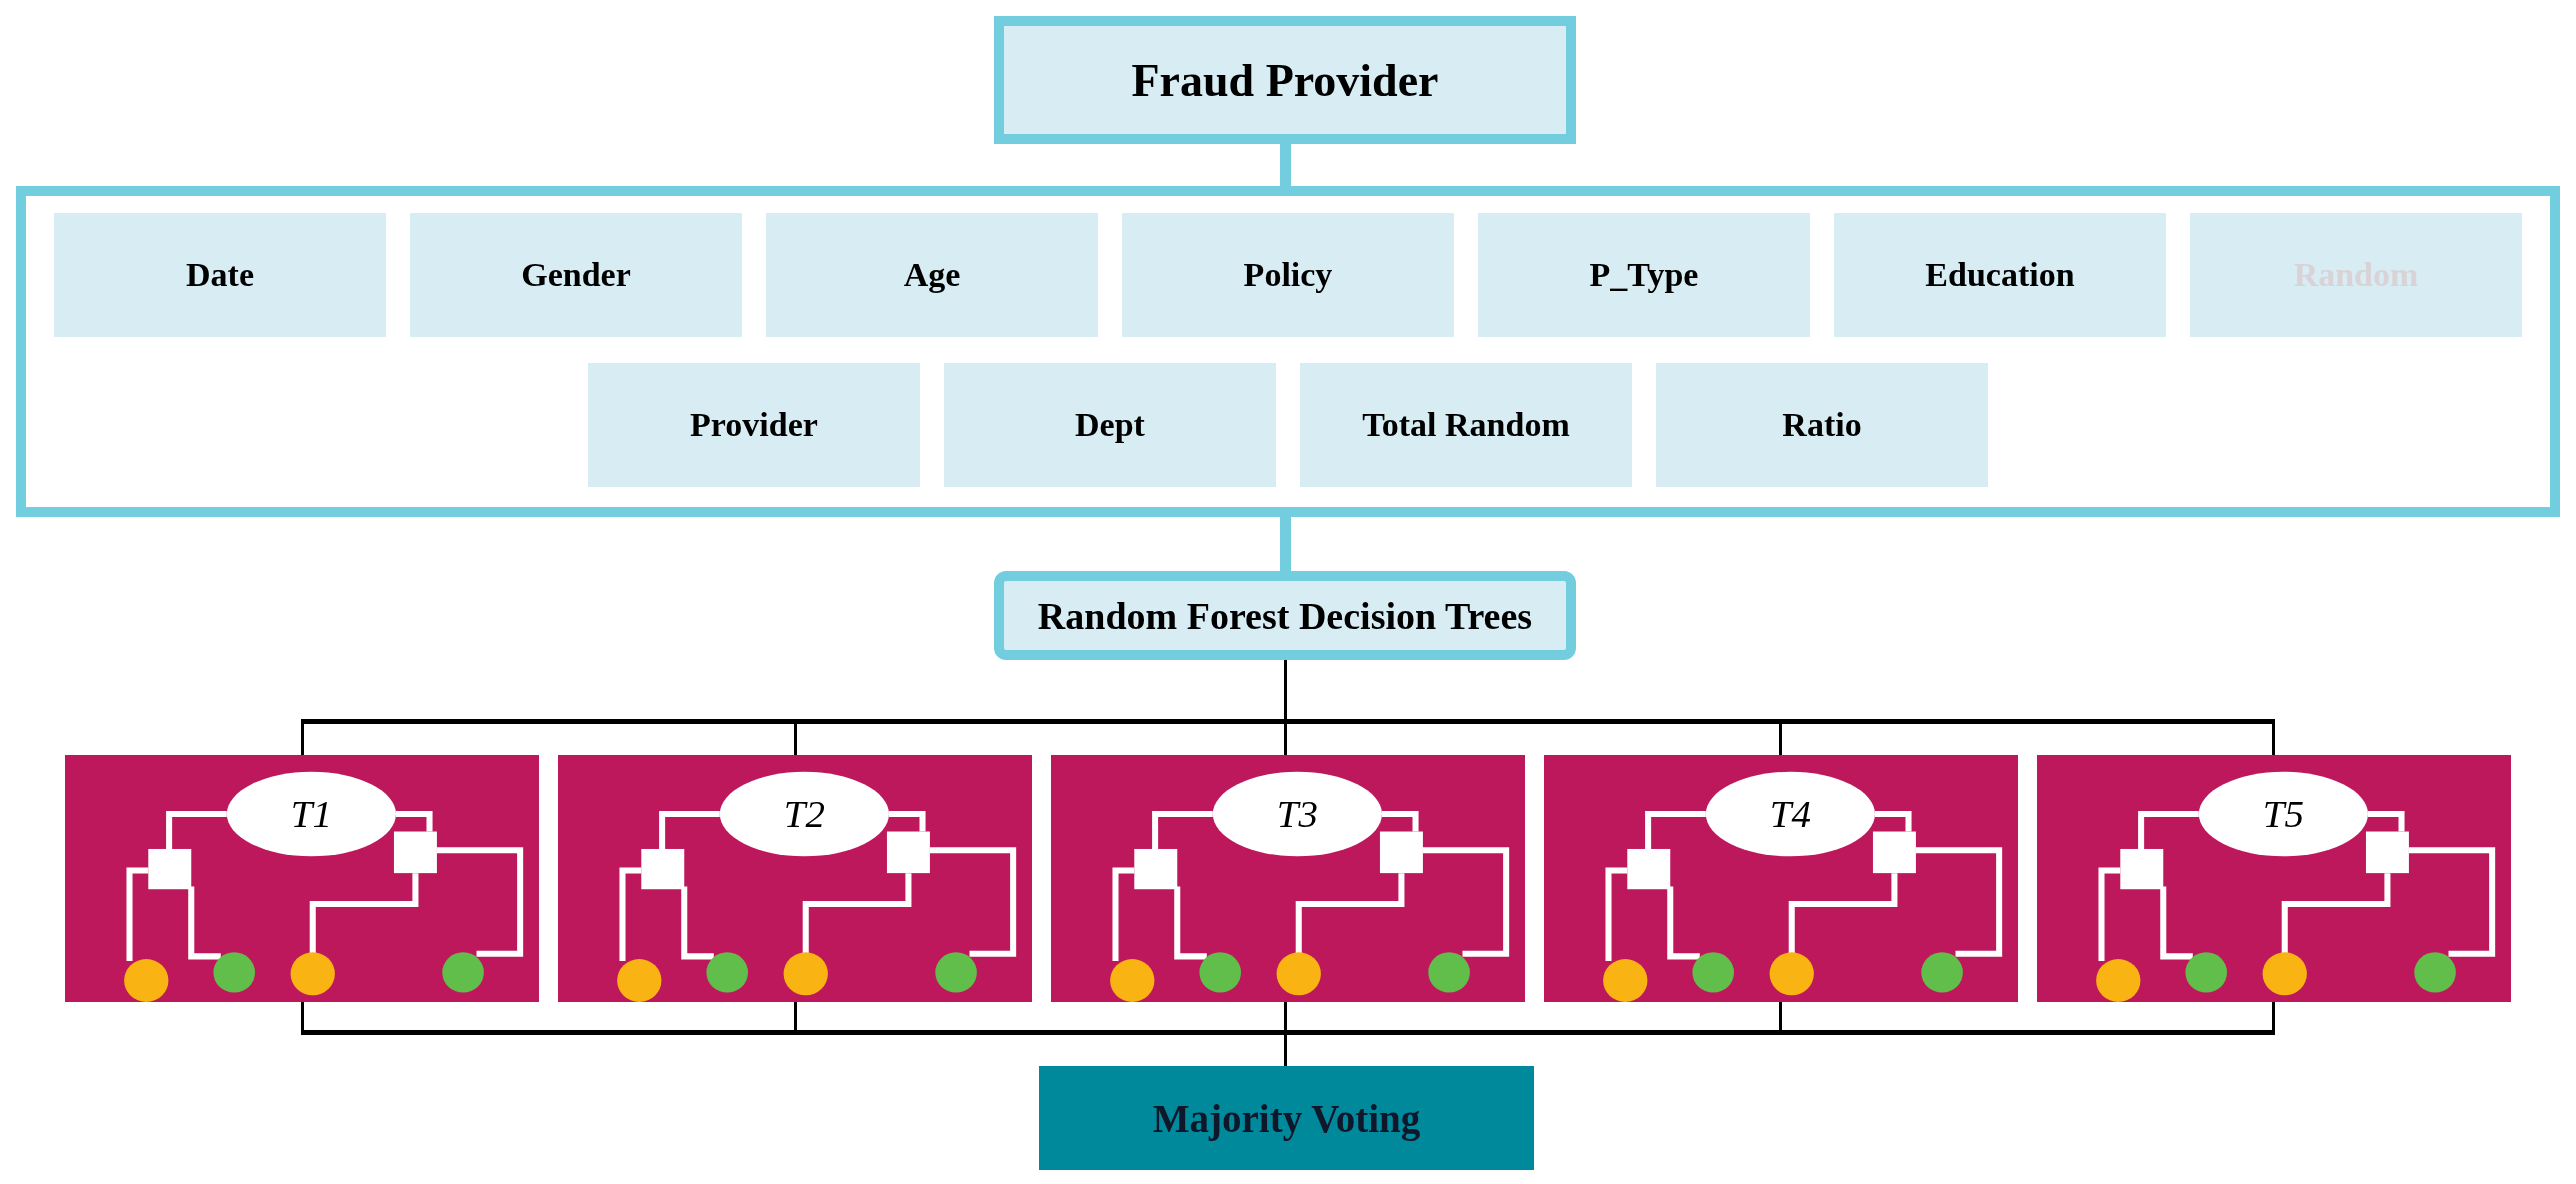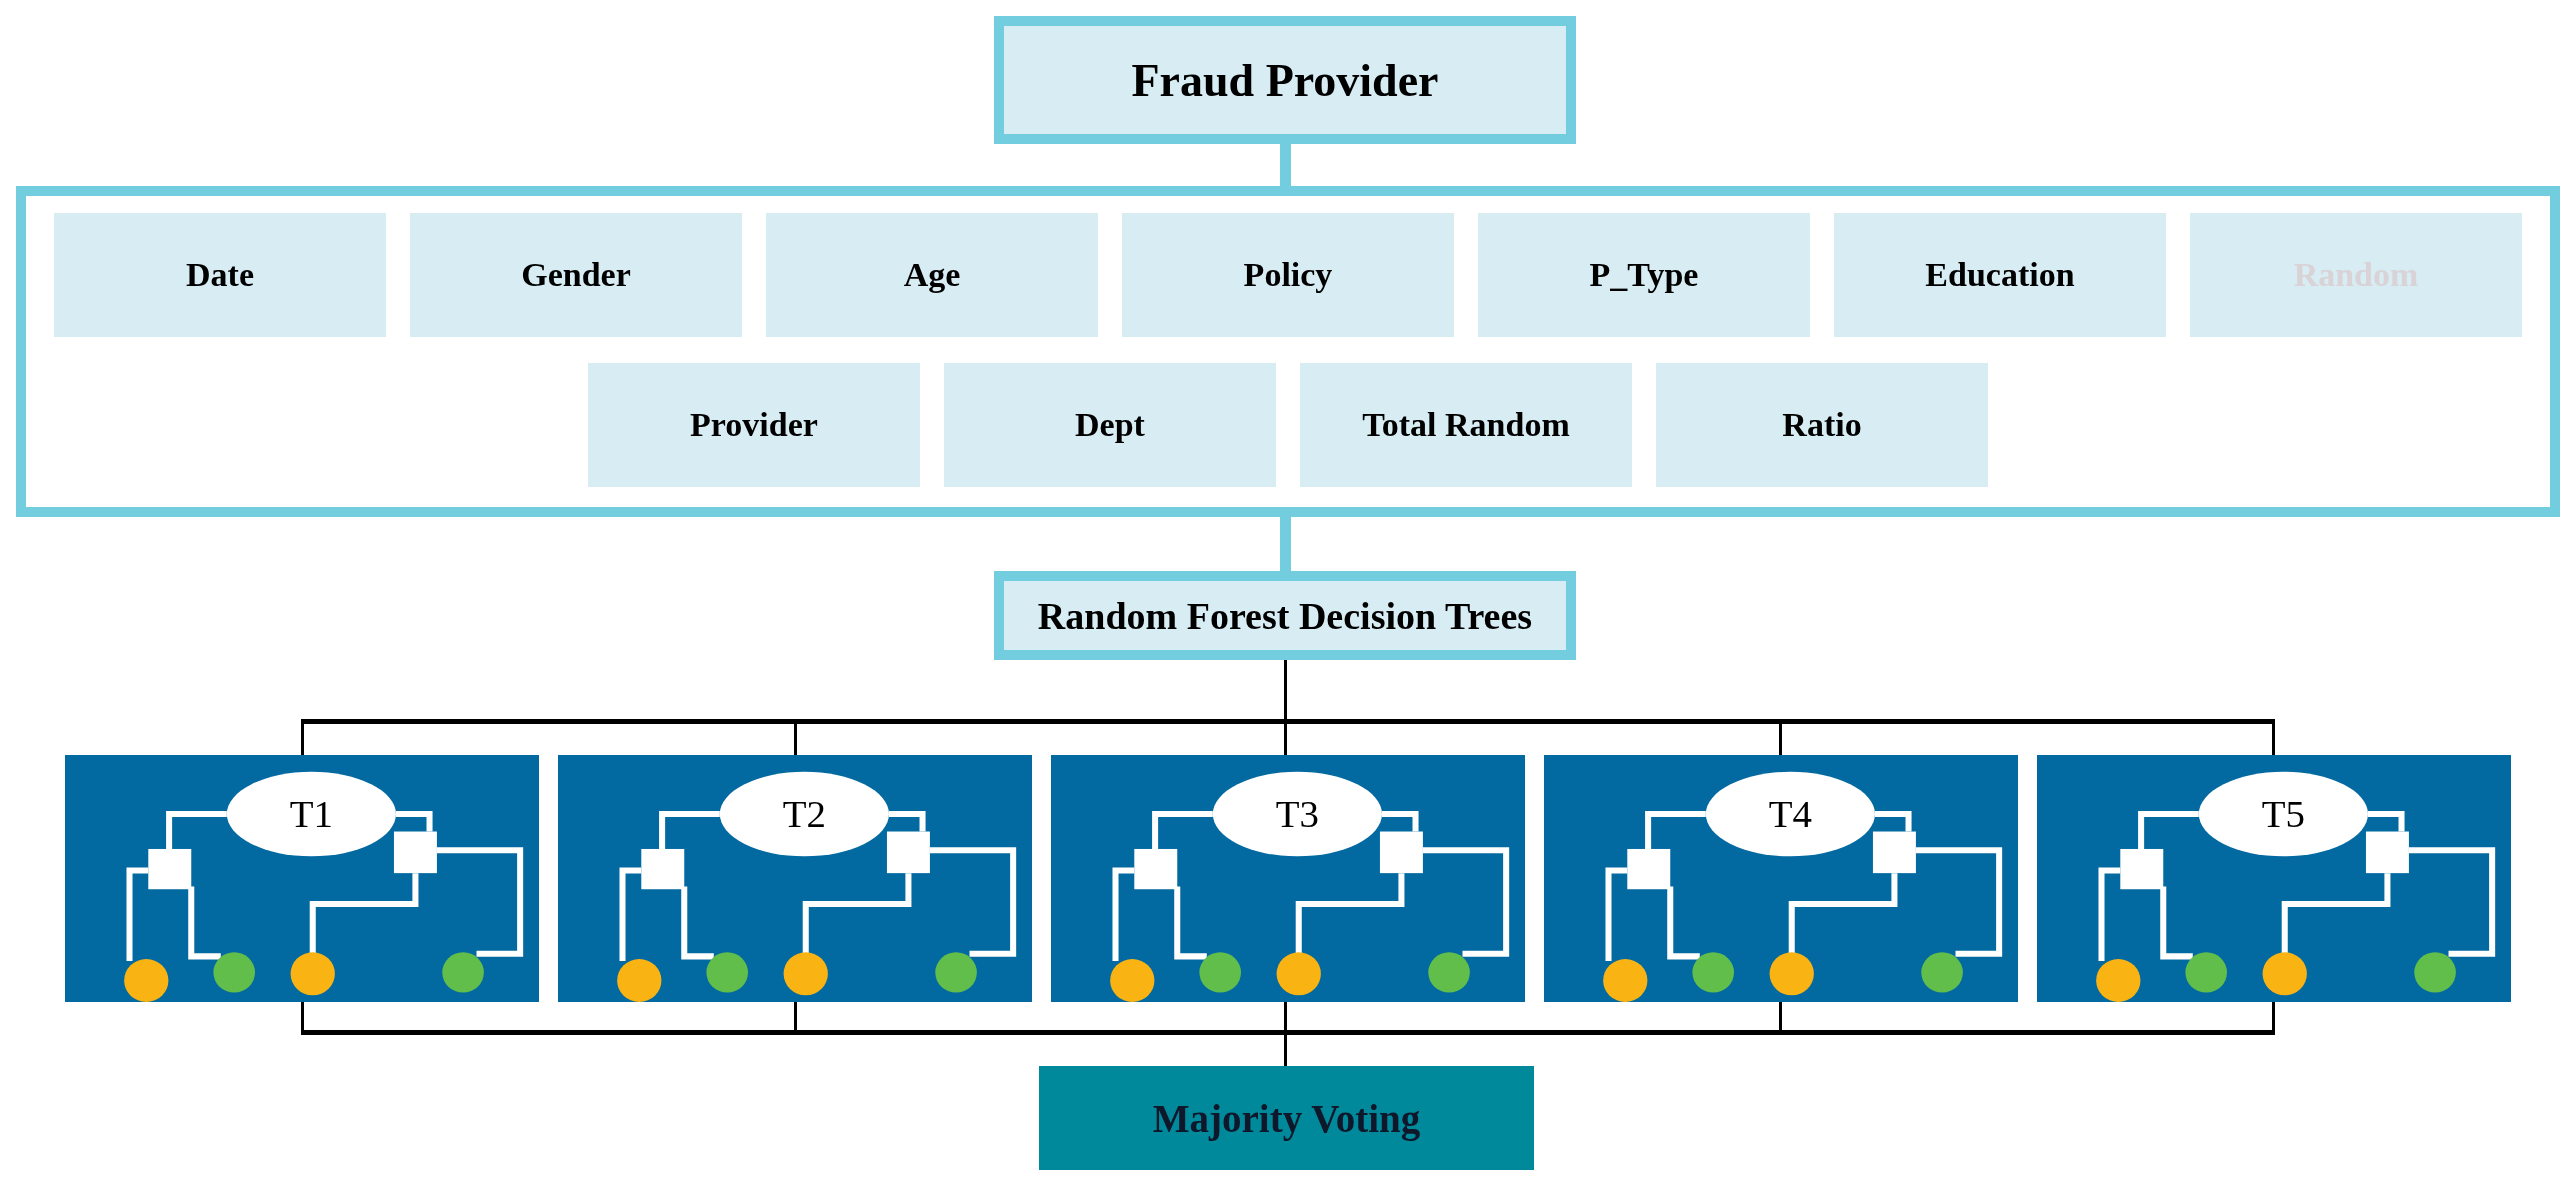--- a/index.html
+++ b/index.html
@@ -17,21 +17,21 @@
   .bordered-panel {
     border: 10.7px solid #72CEDE;
     background: #D7EDF3;
     display: flex;
     align-items: center;
     justify-content: center;
     color: #000;
     font-weight: bold;
   }
   .fraud-box   { left: 994px; top: 16px;  width: 582px; height: 128px; font-size: 46px; }
-  .rf-box      { left: 994px; top: 571px; width: 582px; height: 89px; font-size: 38px; }
+  .rf-box      { left: 994px; top: 571px; width: 582px; height: 89px; font-size: 38px; border-radius: 12px; }
 
   .features-container {
     left: 16px; top: 186px; width: 2544px; height: 331px;
     border: 10.7px solid #72CEDE;
     background: #ffffff;
   }
   .feature-row {
     position: absolute;
     left: 16px;
     width: 2544px;
@@ -52,21 +52,21 @@
   
   .line { background: #000; }
   .line-turquoise { background: #72CEDE; }
 
   
   .trees-row {
     position: absolute;
     left: 0; top: 755px; width: 2576px;
     display: flex; justify-content: center; gap: 19px;
   }
-  .tree-box { width: 474px; height: 247px; background: #0369a1; }
+  .tree-box { width: 474px; height: 247px; background: #be185d; font-style: italic; }
   .tree-box svg { display: block; }
   .branch { stroke: #ffffff; stroke-width: 9; fill: none; }
   .node-white { fill: #ffffff; }
   .leaf-orange { fill: #F9B313; }
   .leaf-green  { fill: #61BE4B; }
   .tree-label  { font-family: "Liberation Serif", "DejaVu Serif", serif; font-size: 58px; fill: #000; }
 
   .voting-box {
     left: 1039px; top: 1066px; width: 495px; height: 104px;
     background: #00889B;

